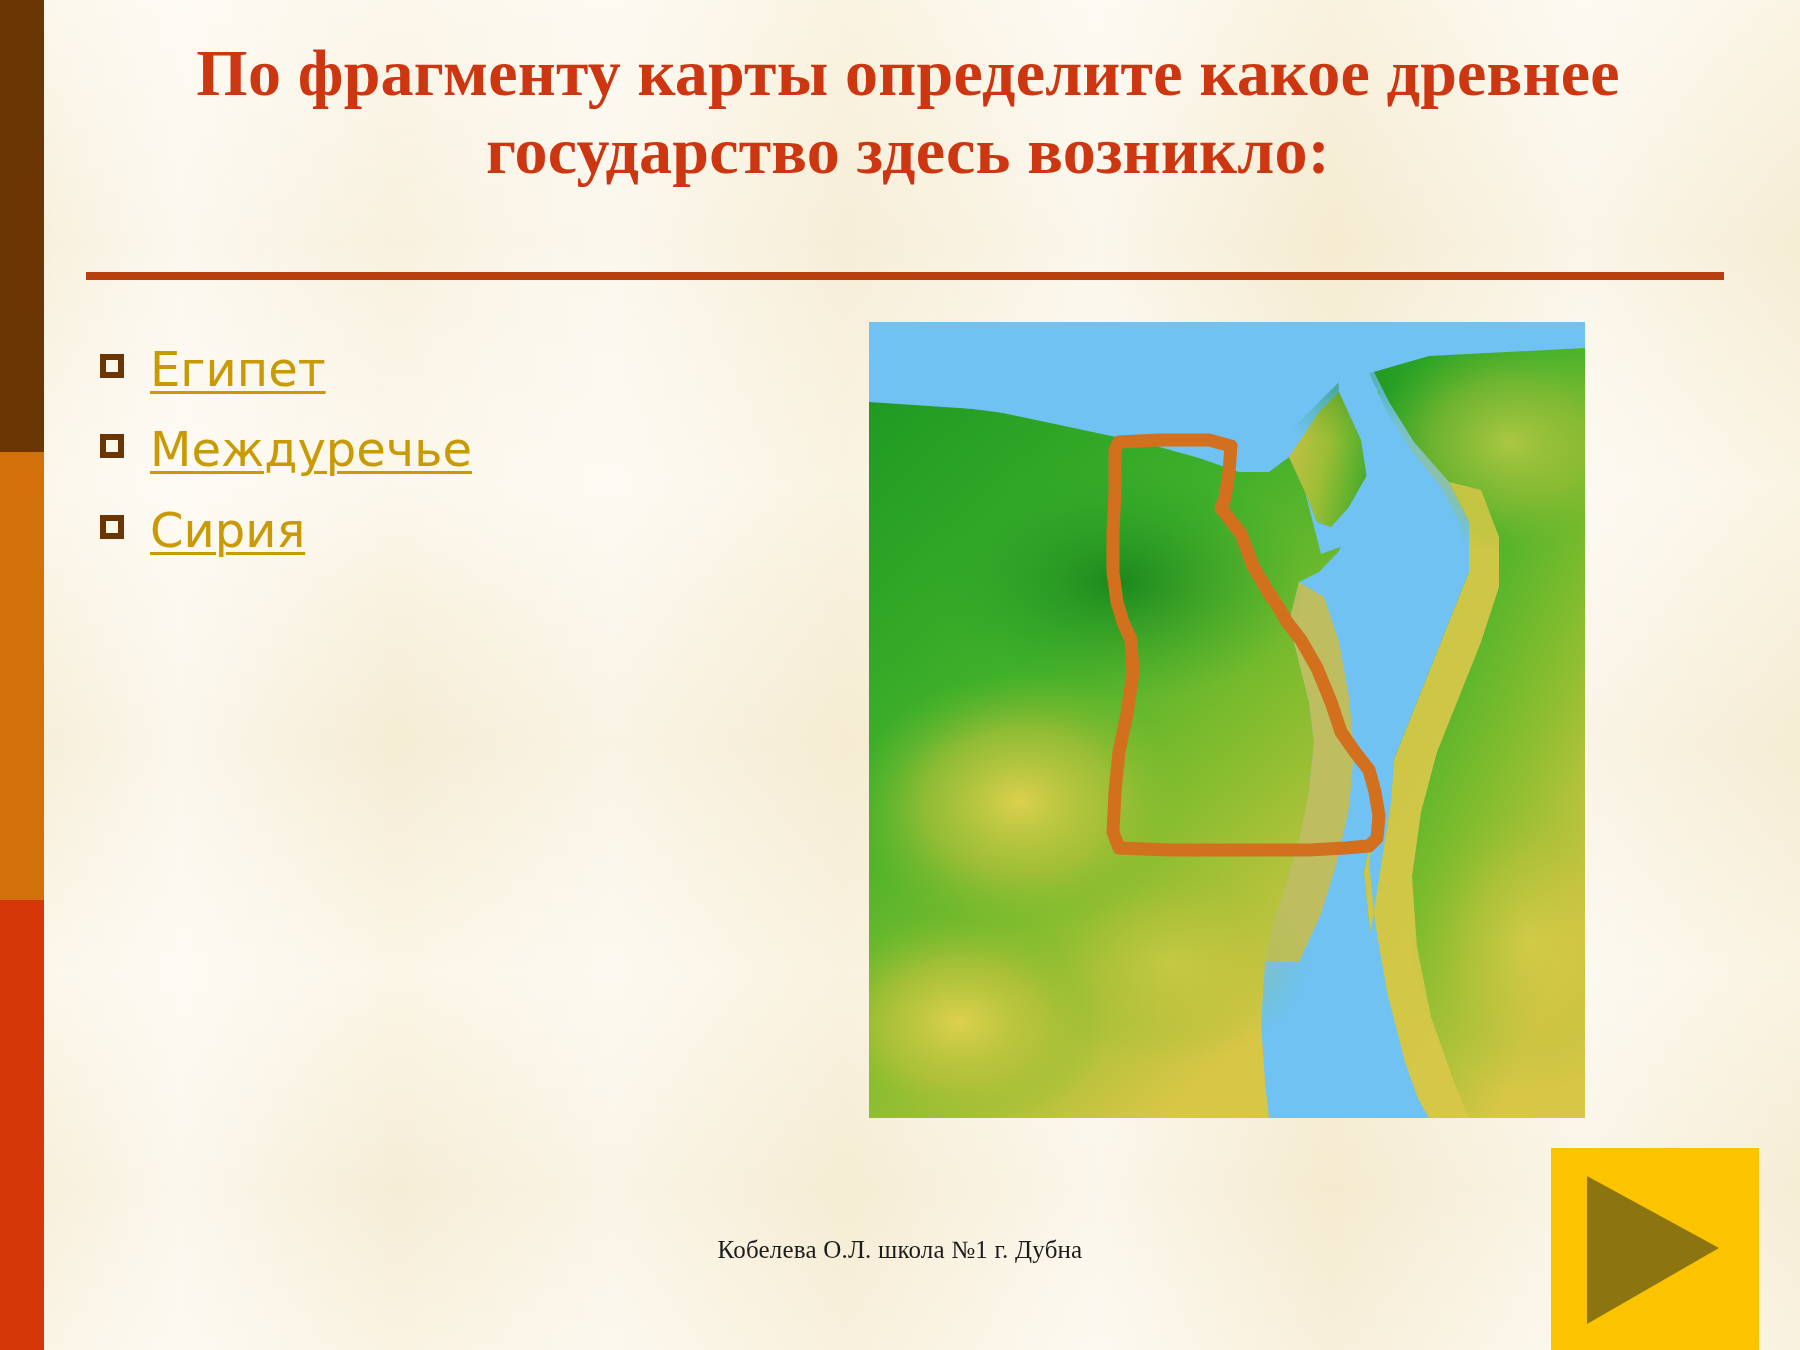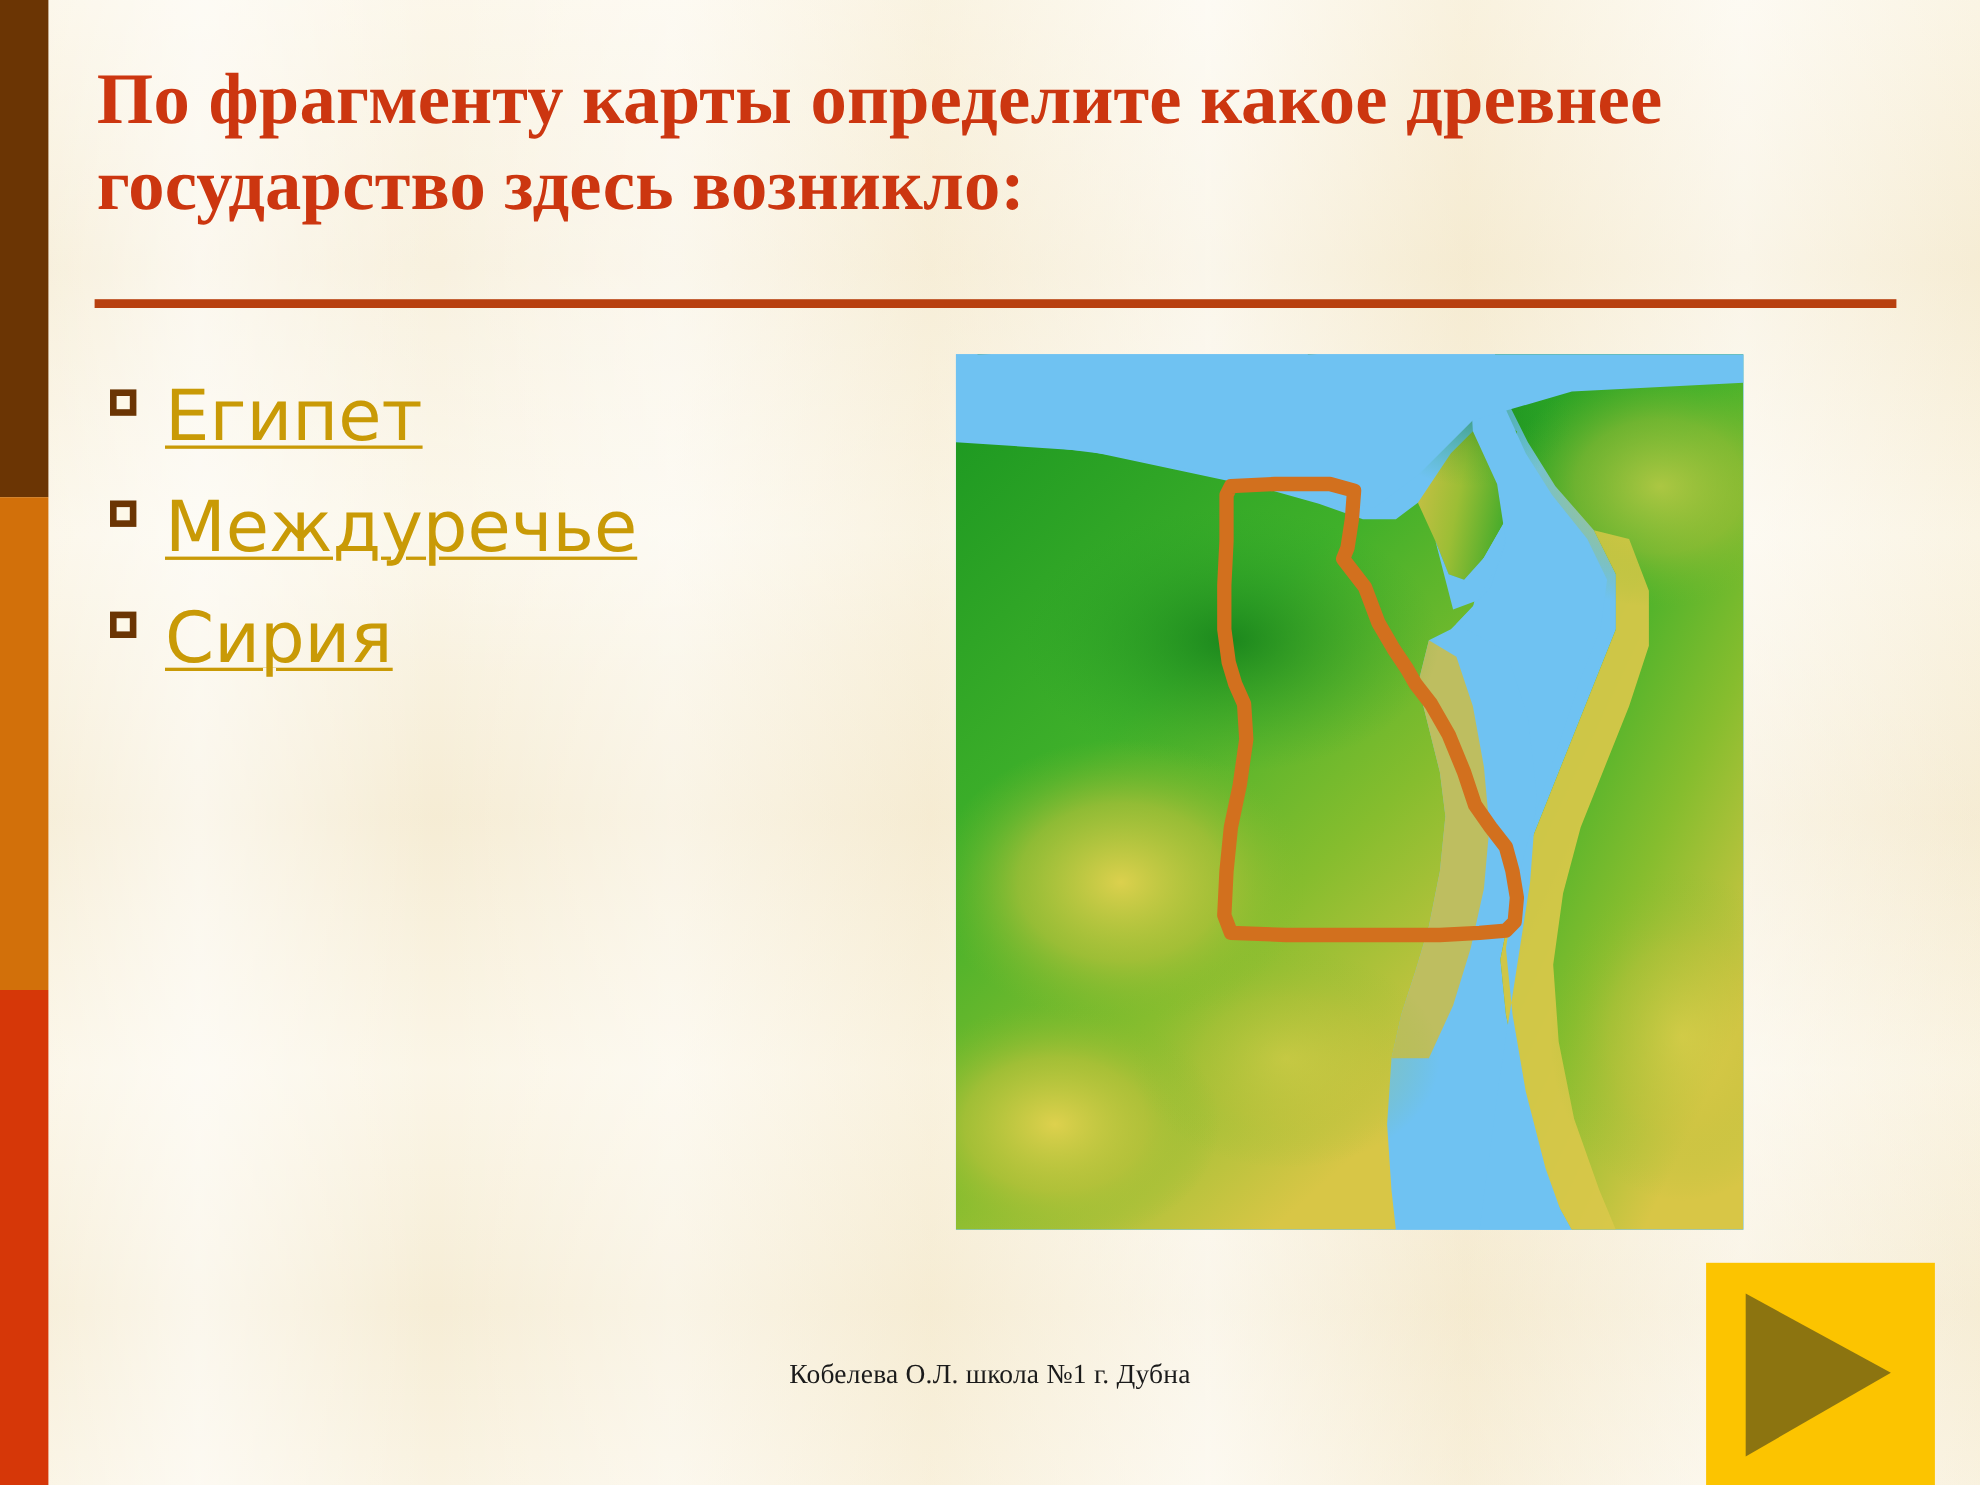--- a/index.html
+++ b/index.html
@@ -56,22 +56,23 @@
   }
   .band { position: absolute; left: 0; width: 44px; }
   .band-dark  { top: 0px;   height: 452px;  background: #6b3504; }
   .band-mid   { top: 452px; height: 448px;  background: #d2700a; }
   .band-hot   { top: 900px; height: 450px;  background: #d63708; }
 
   
   #title-block {
     position: absolute;
     left: 88px;
-    top: 52px;
+    top: 34px;
     width: 1640px;
+    text-align: center;
   }
   #page-title {
     font-family: "Liberation Serif", "DejaVu Serif", serif;
     font-weight: bold;
     font-size: 66px;
     line-height: 1.18;
     color: #cc3610;
     letter-spacing: 0.2px;
     white-space: pre-wrap;
   }
@@ -101,21 +102,21 @@
     flex: 0 0 auto;
     width: 24px;
     height: 24px;
     margin-top: 16px;
     margin-right: 26px;
     border: 6px solid #6b3504;
     background: #fdf8e9;
   }
   .answer-link {
     font-family: "DejaVu Sans", "Liberation Sans", sans-serif;
-    font-size: 64px;
+    font-size: 48px;
     line-height: 1.30;
     color: #ccا9900;
     color: #c99a06;
     text-decoration: underline;
     text-decoration-thickness: 3px;
     text-underline-offset: 5px;
     cursor: pointer;
     display: inline;
   }
   .answer-item.multiline .answer-link { display: inline; }

